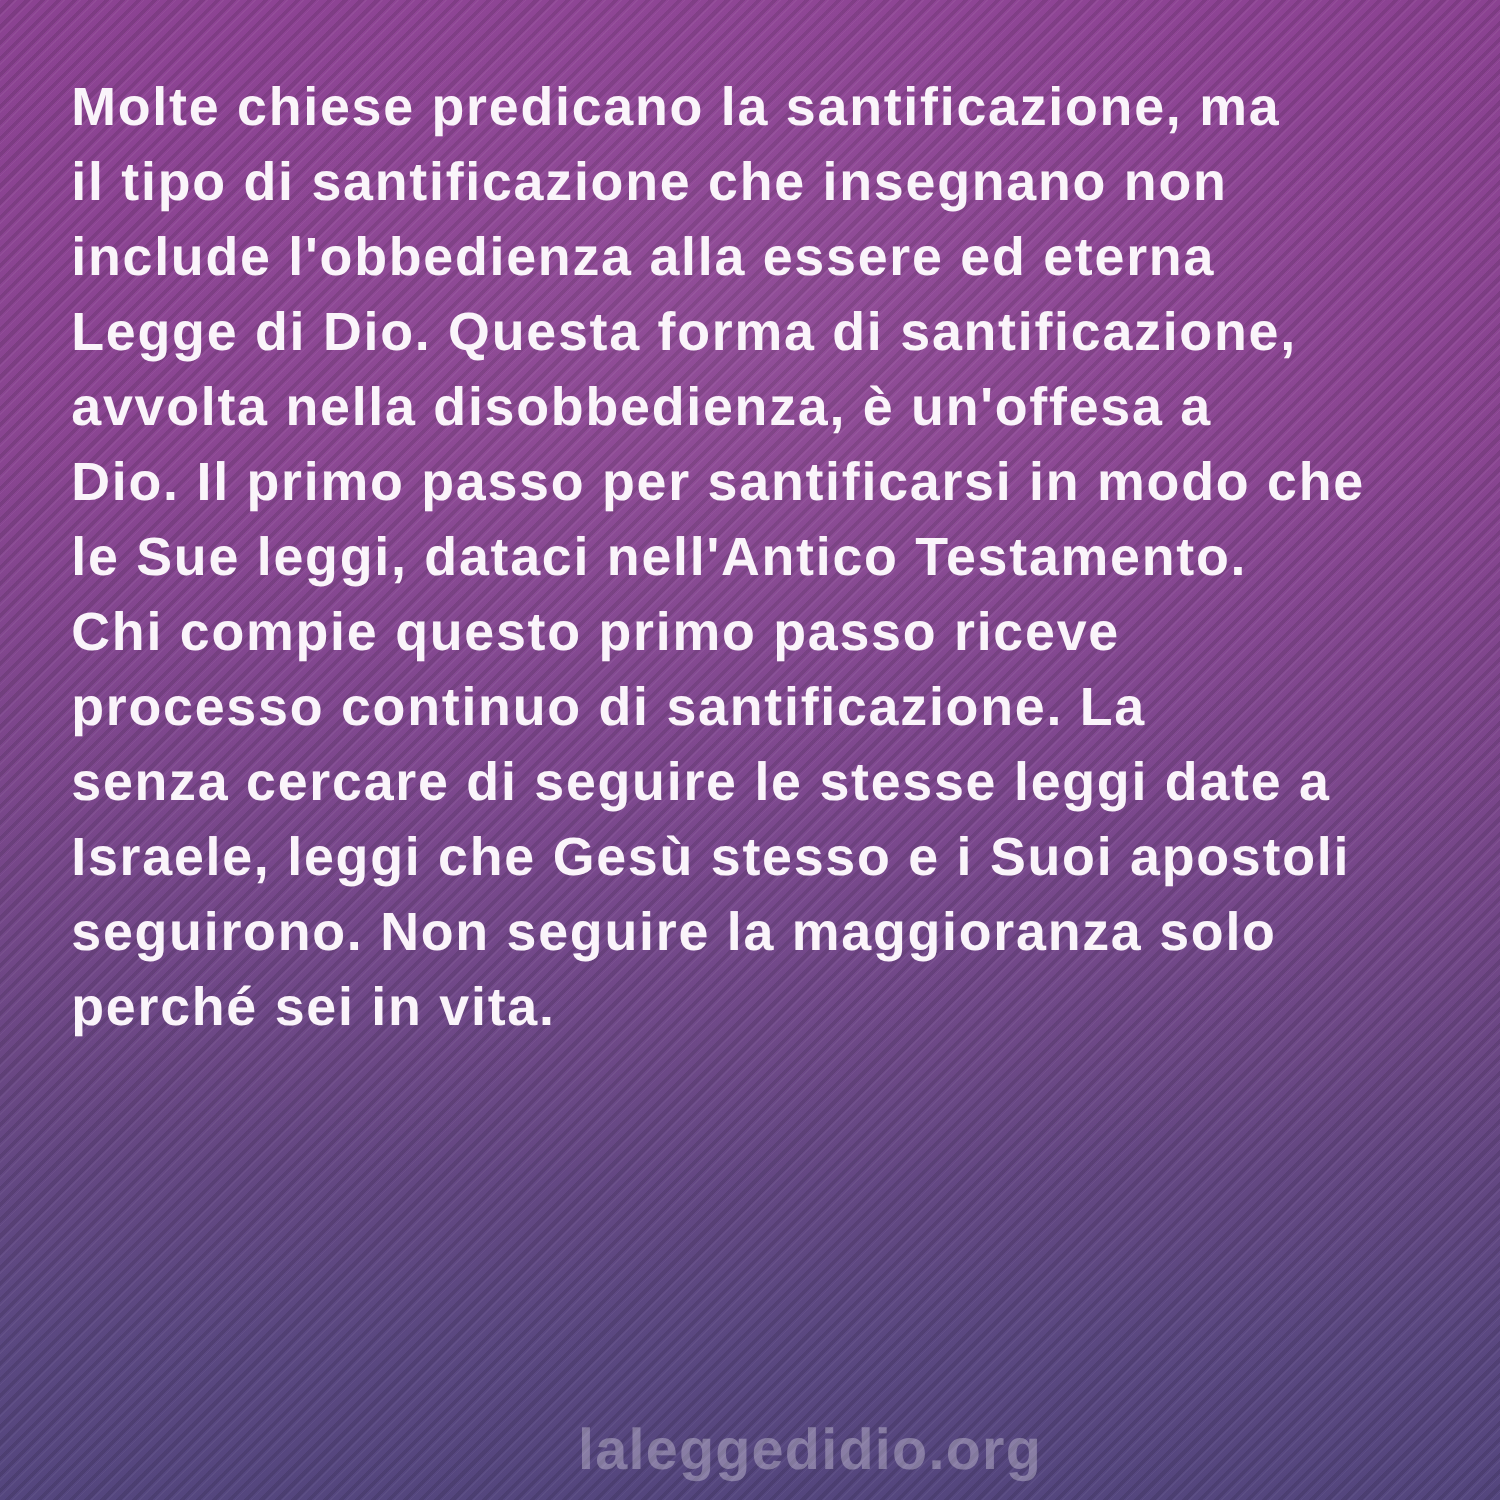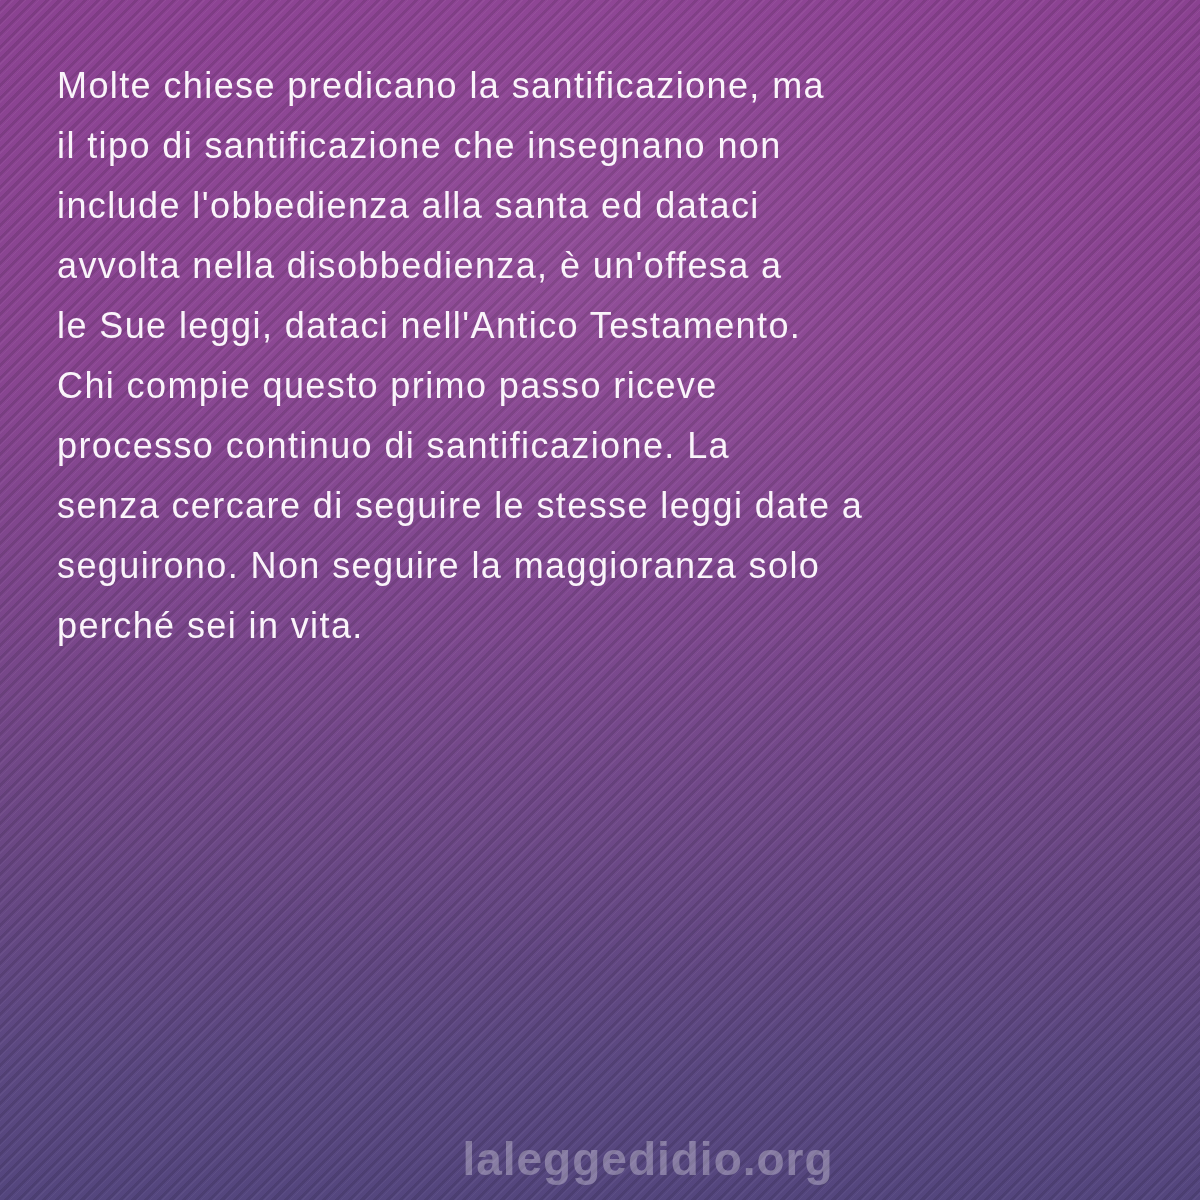--- a/index.html
+++ b/index.html
@@ -41,24 +41,24 @@
       rgba(255,255,255,0.00) 50%,
       rgba(0,0,0,0.06) 100%);
     pointer-events: none;
   }
   .quote {
     position: absolute;
     left: 57px;
     top: 56px;
     width: 1092px;
     color: #faf4fa;
-    font-size: 36px;
+    font-size: 43px;
     line-height: 60px;
     letter-spacing: 1.4px;
-    font-weight: 400;
+    font-weight: 700;
   }
   .quote .line {
     white-space: nowrap;
     height: 60px;
   }
   .watermark {
     position: absolute;
     left: 0;
     top: 1132px;
     width: 100%;
@@ -74,24 +74,27 @@
 </head>
 <body>
 
 <div class="card">
   <div class="stripes"></div>
   <div class="vignette"></div>
 
   <div class="quote">
     <div class="line">Molte chiese predicano la santificazione, ma</div>
     <div class="line">il tipo di santificazione che insegnano non</div>
-    <div class="line">include l'obbedienza alla santa ed dataci</div>
+    <div class="line">include l'obbedienza alla essere ed eterna</div>
+    <div class="line">Legge di Dio. Questa forma di santificazione,</div>
     <div class="line">avvolta nella disobbedienza, è un'offesa a</div>
+    <div class="line">Dio. Il primo passo per santificarsi in modo che</div>
     <div class="line">le Sue leggi, dataci nell'Antico Testamento.</div>
     <div class="line">Chi compie questo primo passo riceve</div>
     <div class="line">processo continuo di santificazione. La</div>
     <div class="line">senza cercare di seguire le stesse leggi date a</div>
+    <div class="line">Israele, leggi che Gesù stesso e i Suoi apostoli</div>
     <div class="line">seguirono. Non seguire la maggioranza solo</div>
     <div class="line">perché sei in vita.</div>
   </div>
 
   <div class="watermark">laleggedidio.org</div>
 </div>
 
 </body></html>

